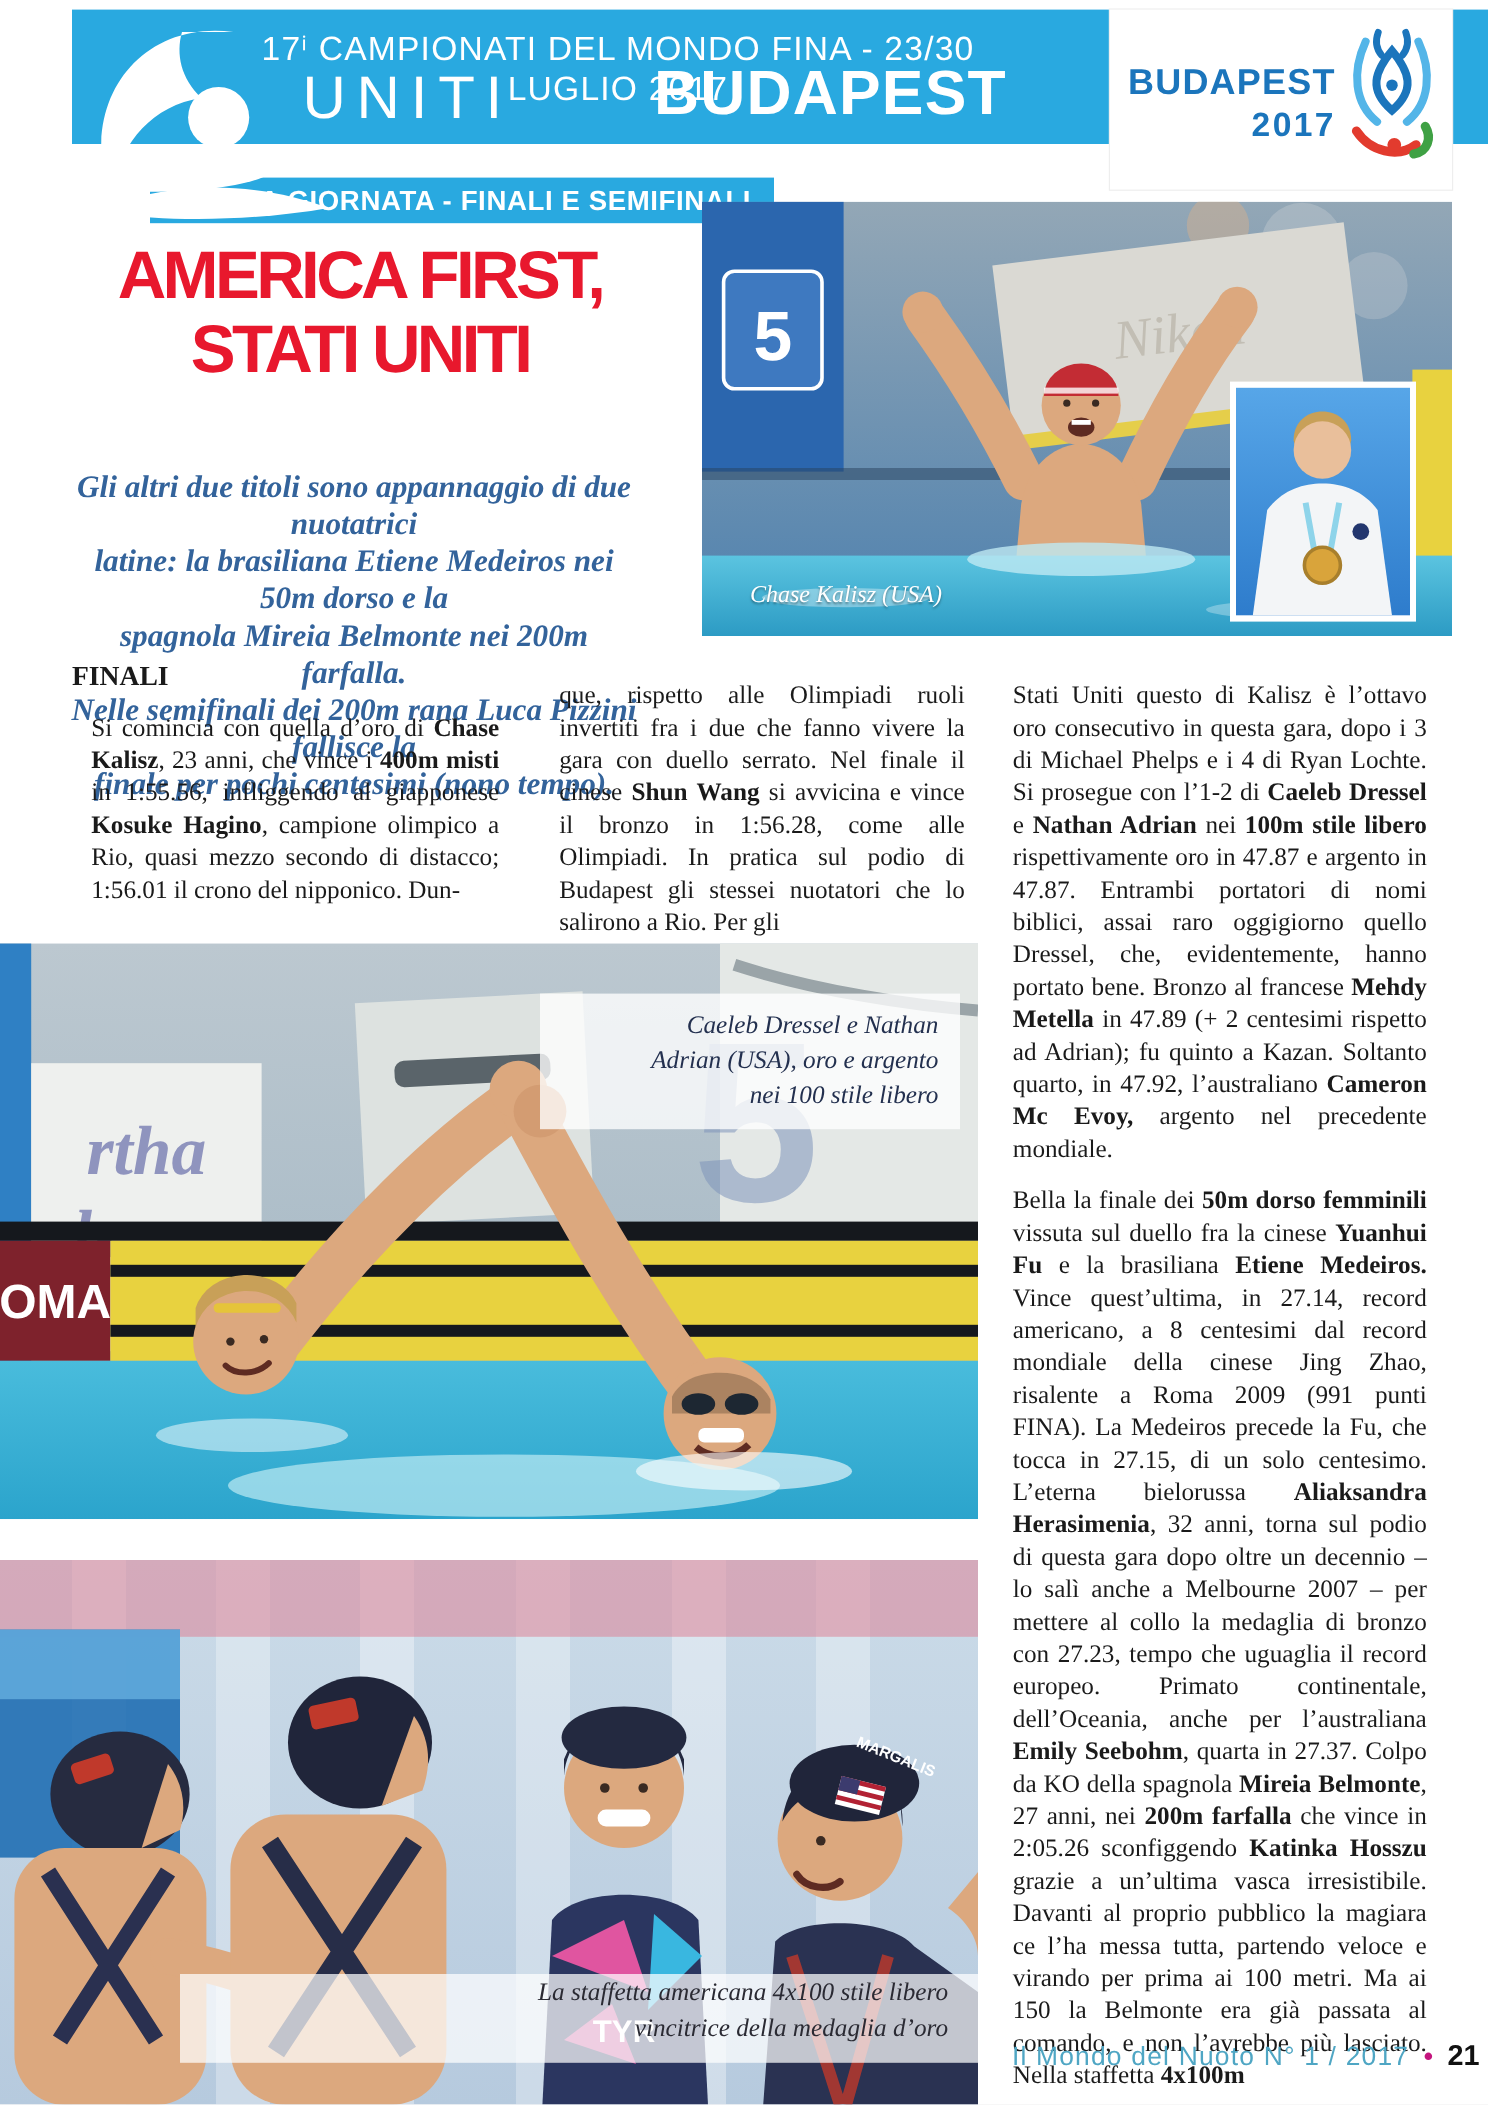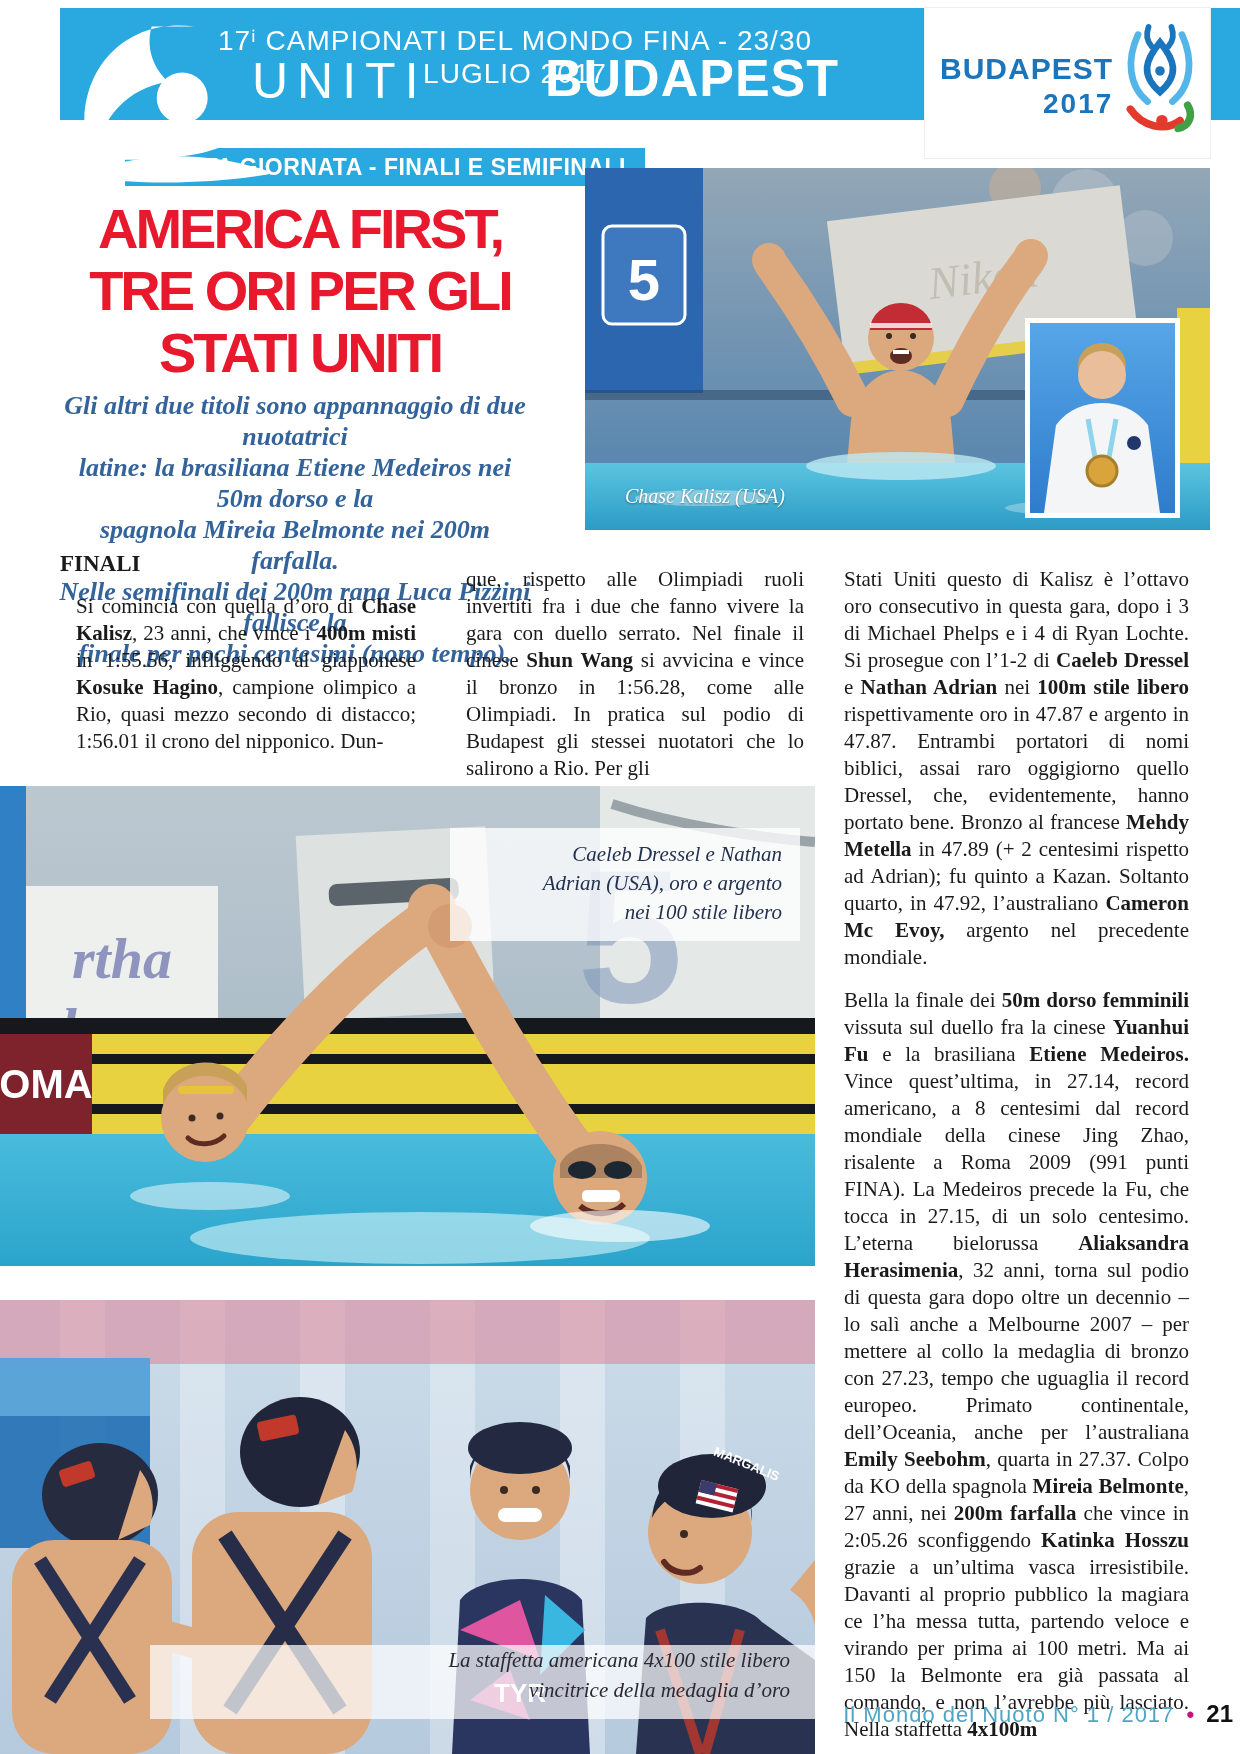--- a/index.html
+++ b/index.html
@@ -96,21 +96,20 @@
       <circle cx="47" cy="104" r="6" fill="#e23b2e"></circle>
     </svg>
   </div>
 
   <div class="abs banner">
     <span>QUINTA GIORNATA - FINALI E SEMIFINALI</span>
   </div>
 
   <div class="abs headline">
     <div>AMERICA FIRST,</div>
-    <div>TRE ORI PER GLI</div>
     <div>STATI UNITI</div>
   </div>
 
   <div class="abs standfirst">
     <div>Gli altri due titoli sono appannaggio di due nuotatrici</div>
     <div>latine: la brasiliana Etiene Medeiros nei 50m dorso e la</div>
     <div>spagnola Mireia Belmonte nei 200m farfalla.</div>
     <div>Nelle semifinali dei 200m rana Luca Pizzini fallisce la</div>
     <div>finale per pochi centesimi (nono tempo).</div>
   </div>

